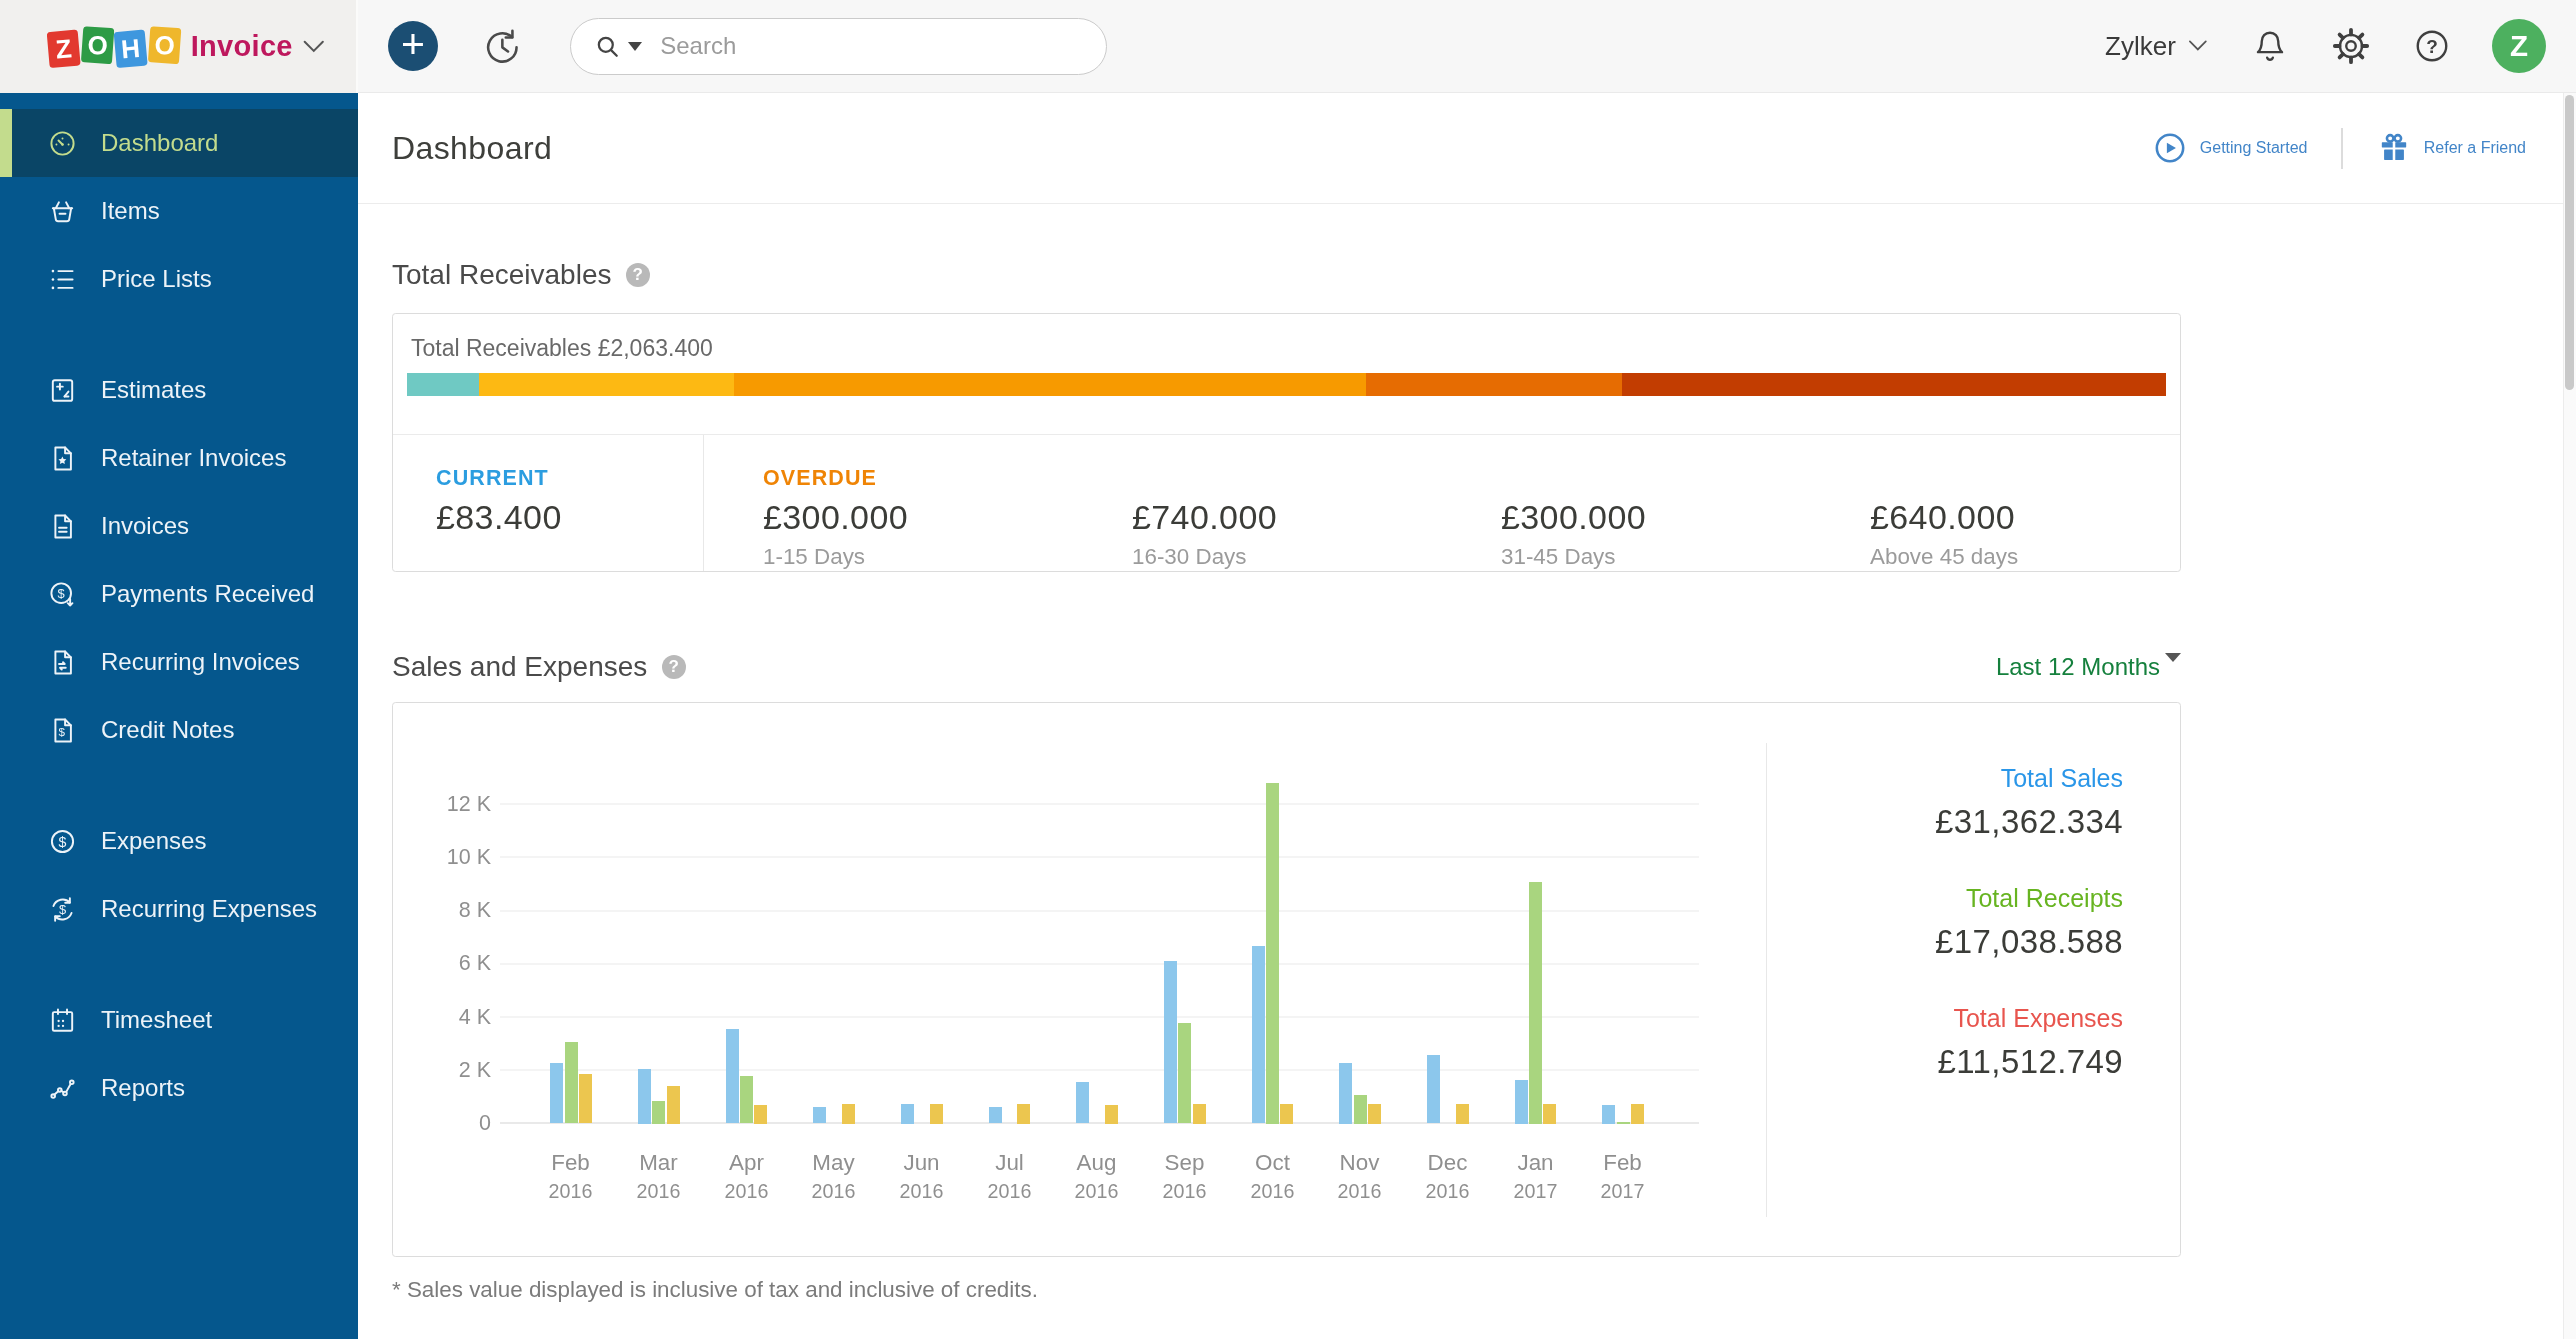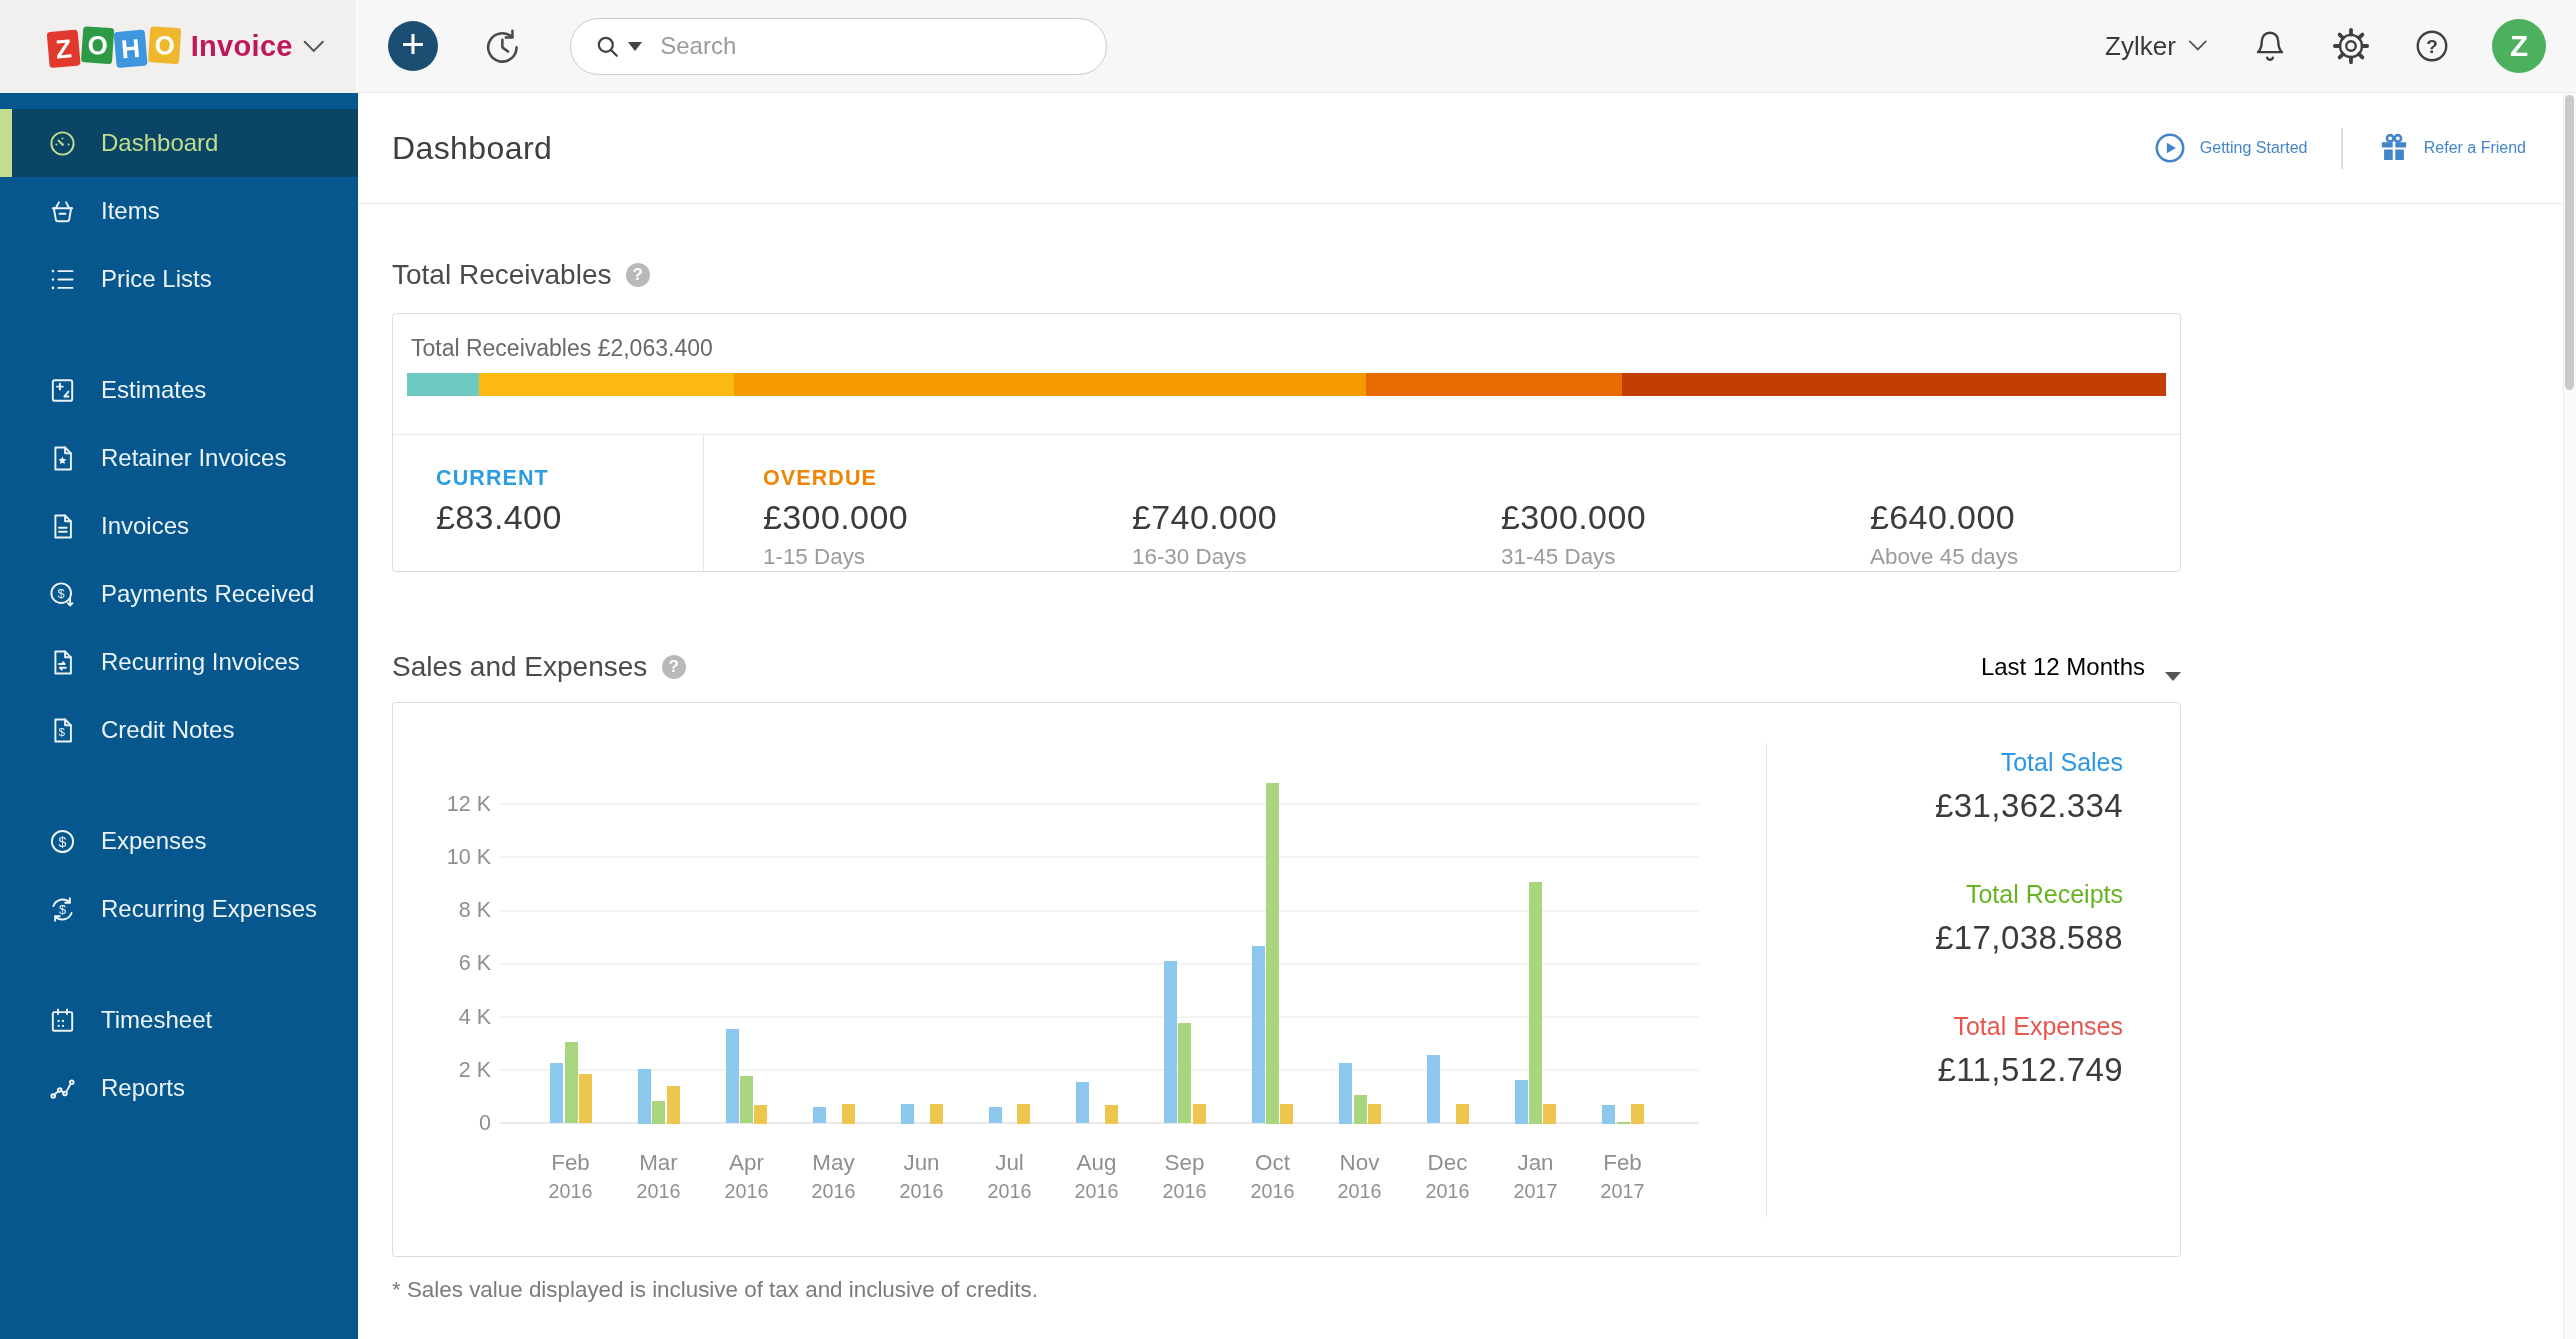--- a/index.html
+++ b/index.html
@@ -74,33 +74,33 @@
   .stat-col{box-sizing:border-box;padding-top:29px;}
   .stat-col.cur{width:310px;padding-left:43px;}
   .overdue-wrap{flex:1;display:flex;border-left:1.8px solid #e8e8e8;}
   .overdue-wrap .stat-col{flex:1;padding-left:59px;}
   .stat-label{font-size:21.5px;font-weight:600;letter-spacing:1.1px;height:29px;line-height:29px;}
   .stat-value{font-size:34px;color:#3b3c38;margin-top:5.4px;line-height:39px;letter-spacing:0.4px;}
   .stat-period{font-size:22.4px;color:#9b9b9b;margin-top:7.2px;}
 
   
   .sec-row{width:1789px;display:flex;align-items:center;margin-top:79px;}
-  .period-dd{margin-left:auto;display:flex;align-items:flex-end;gap:20px;font-size:24px;color:#000000;cursor:pointer;}
+  .period-dd{margin-left:auto;display:flex;align-items:flex-start;gap:5px;font-size:24px;color:#15803d;cursor:pointer;}
   .dd-caret{width:0;height:0;border-left:8px solid transparent;border-right:8px solid transparent;
             border-top:9.8px solid #555;}
   .card-chart{margin-top:19.7px;height:555px;position:relative;}
   .plot{position:absolute;inset:0;}
   .ytick{position:absolute;left:9px;width:89px;text-align:right;font-size:21.5px;color:#8f8f8f;line-height:27px;}
   .gridline{position:absolute;left:107px;width:1199px;height:1.8px;background:#f4f4f4;}
   .gridline.base{background:#e9e9e9;}
   .bar{position:absolute;width:12.5px;}
   .xlab{position:absolute;width:107px;text-align:center;top:447px;font-size:22.4px;color:#8f8f8f;line-height:25px;}
   .xlab .yr{font-size:19.7px;margin-top:3.6px;}
   .plot-divider{position:absolute;left:1373px;top:40px;height:474px;border-left:1.8px solid #e8e8e8;}
-  .totals{position:absolute;right:57px;top:44px;text-align:right;display:flex;flex-direction:column;gap:54px;}
+  .totals{position:absolute;right:57px;top:60px;text-align:right;display:flex;flex-direction:column;gap:42px;}
   .tot-label{font-size:25px;font-weight:400;line-height:30px;}
   .tot-value{font-size:33px;color:#3b3c38;margin-top:9px;line-height:39px;letter-spacing:0.4px;}
   .footnote{margin:19.7px 0 0;font-size:22.4px;color:#7b7b7b;}
 
   
   .vscroll{position:absolute;right:0;top:93px;bottom:0;width:12.5px;background:#fafafa;border-left:0.9px solid #ececec;}
   .vthumb{position:absolute;right:1.8px;top:1.8px;width:9px;height:295px;border-radius:4.5px;background:#c9c9c9;cursor:pointer;}
 </style>
 </head>
 <body>

